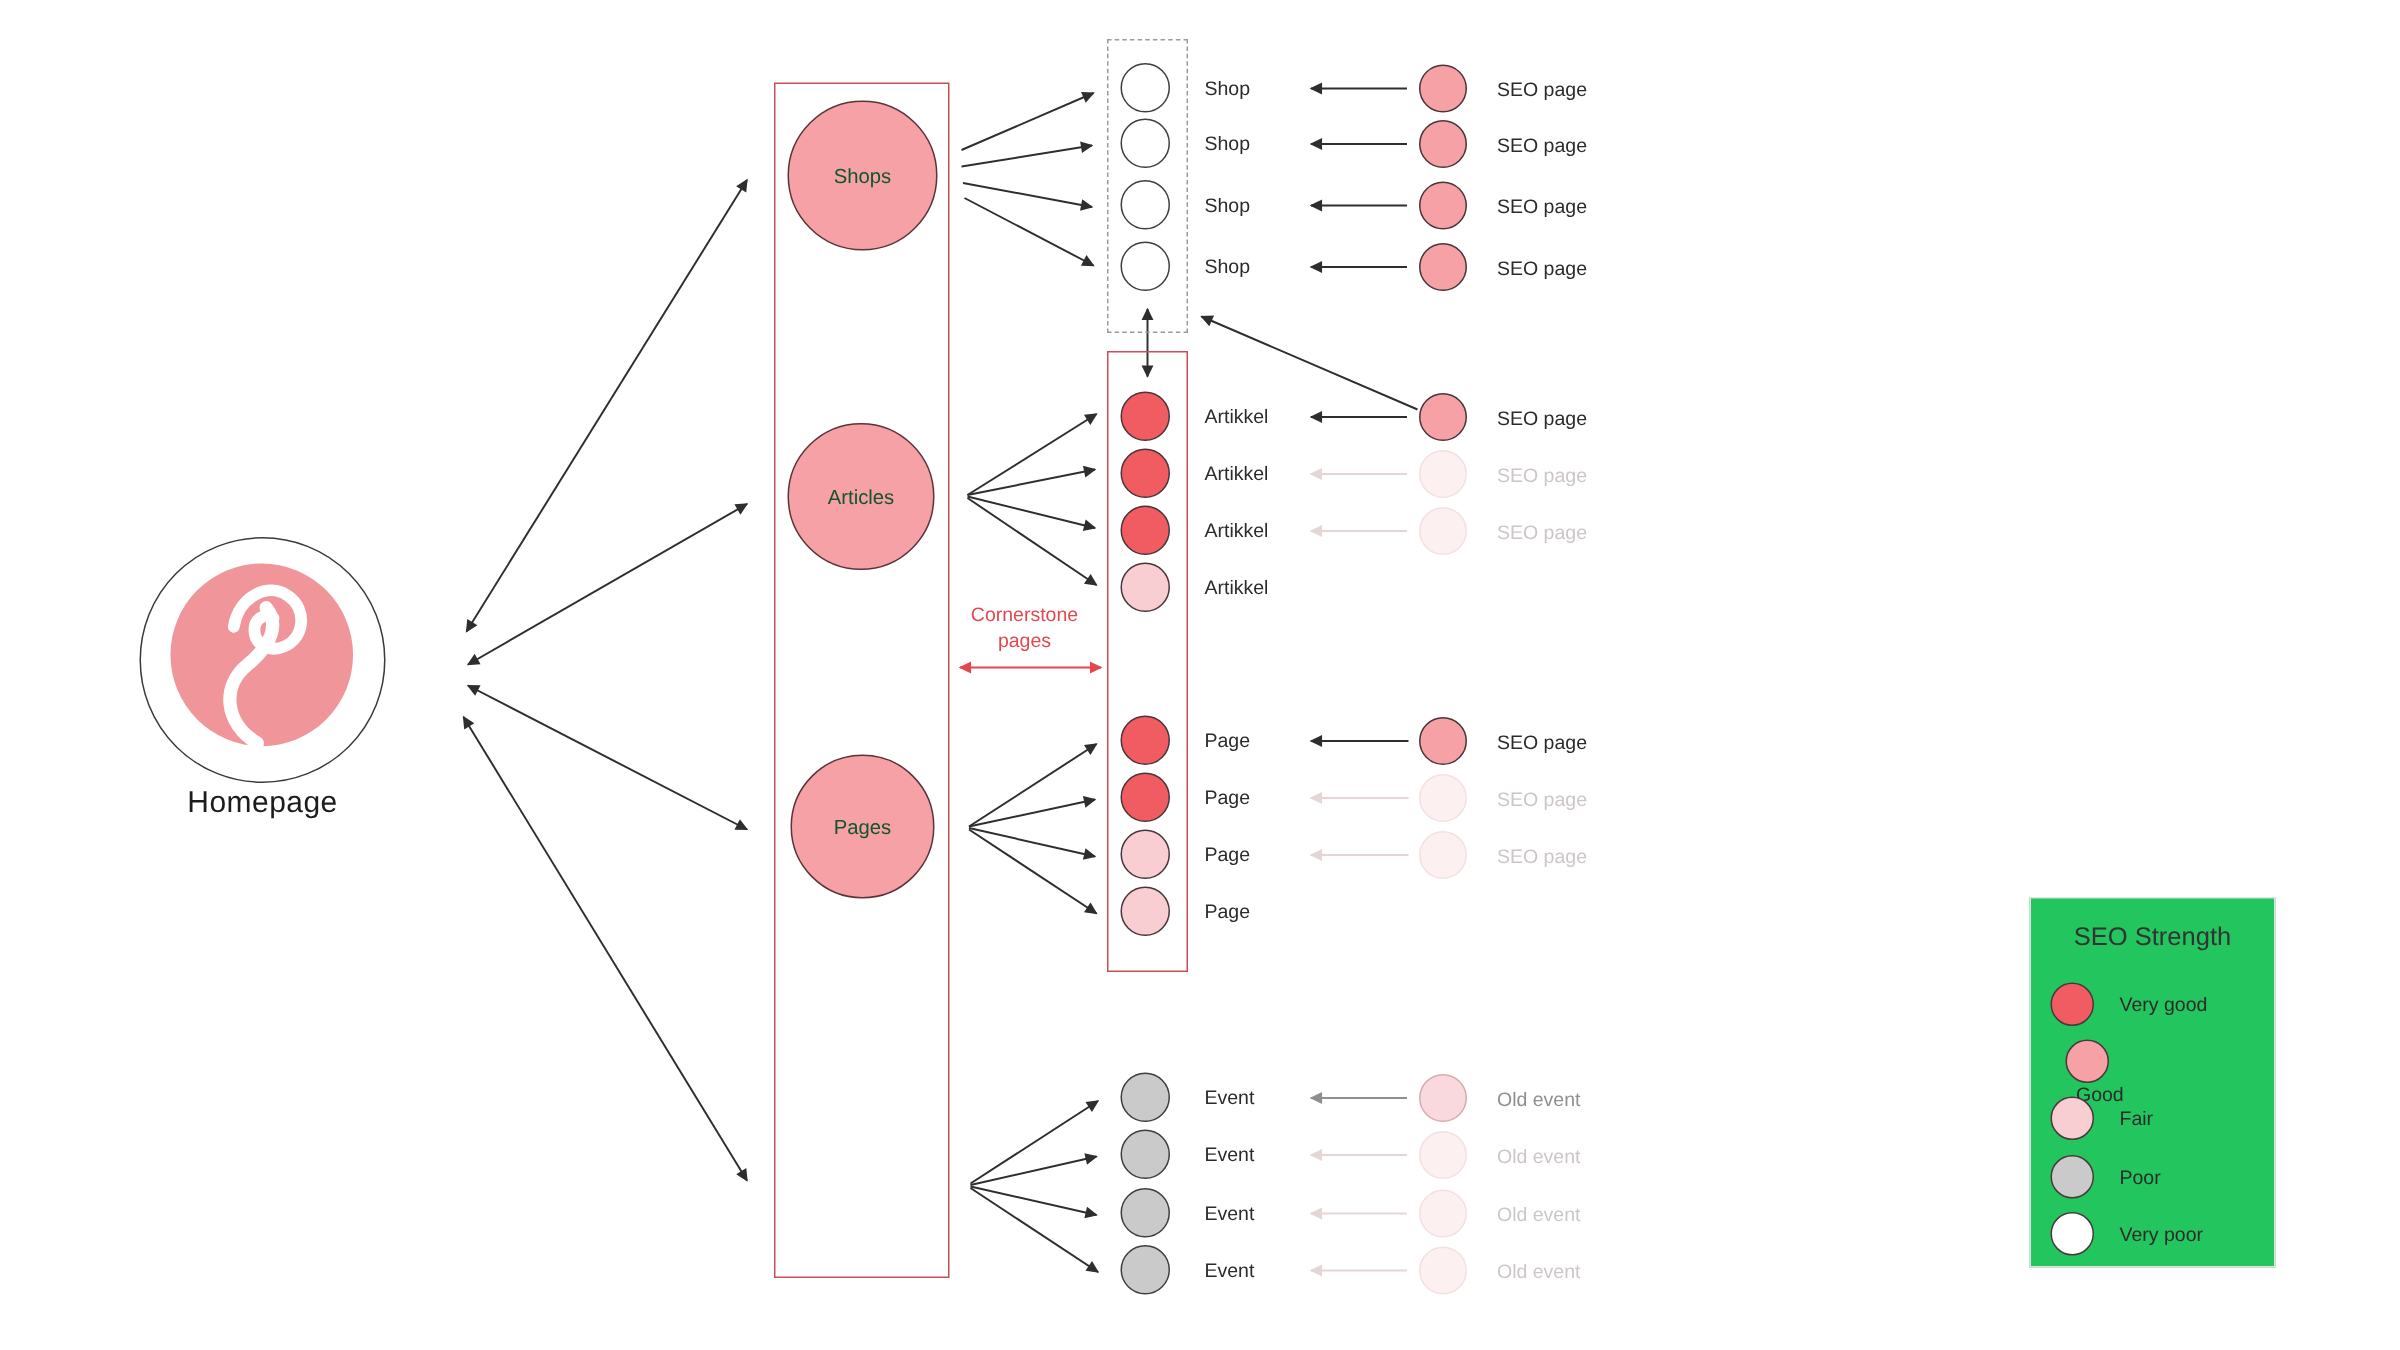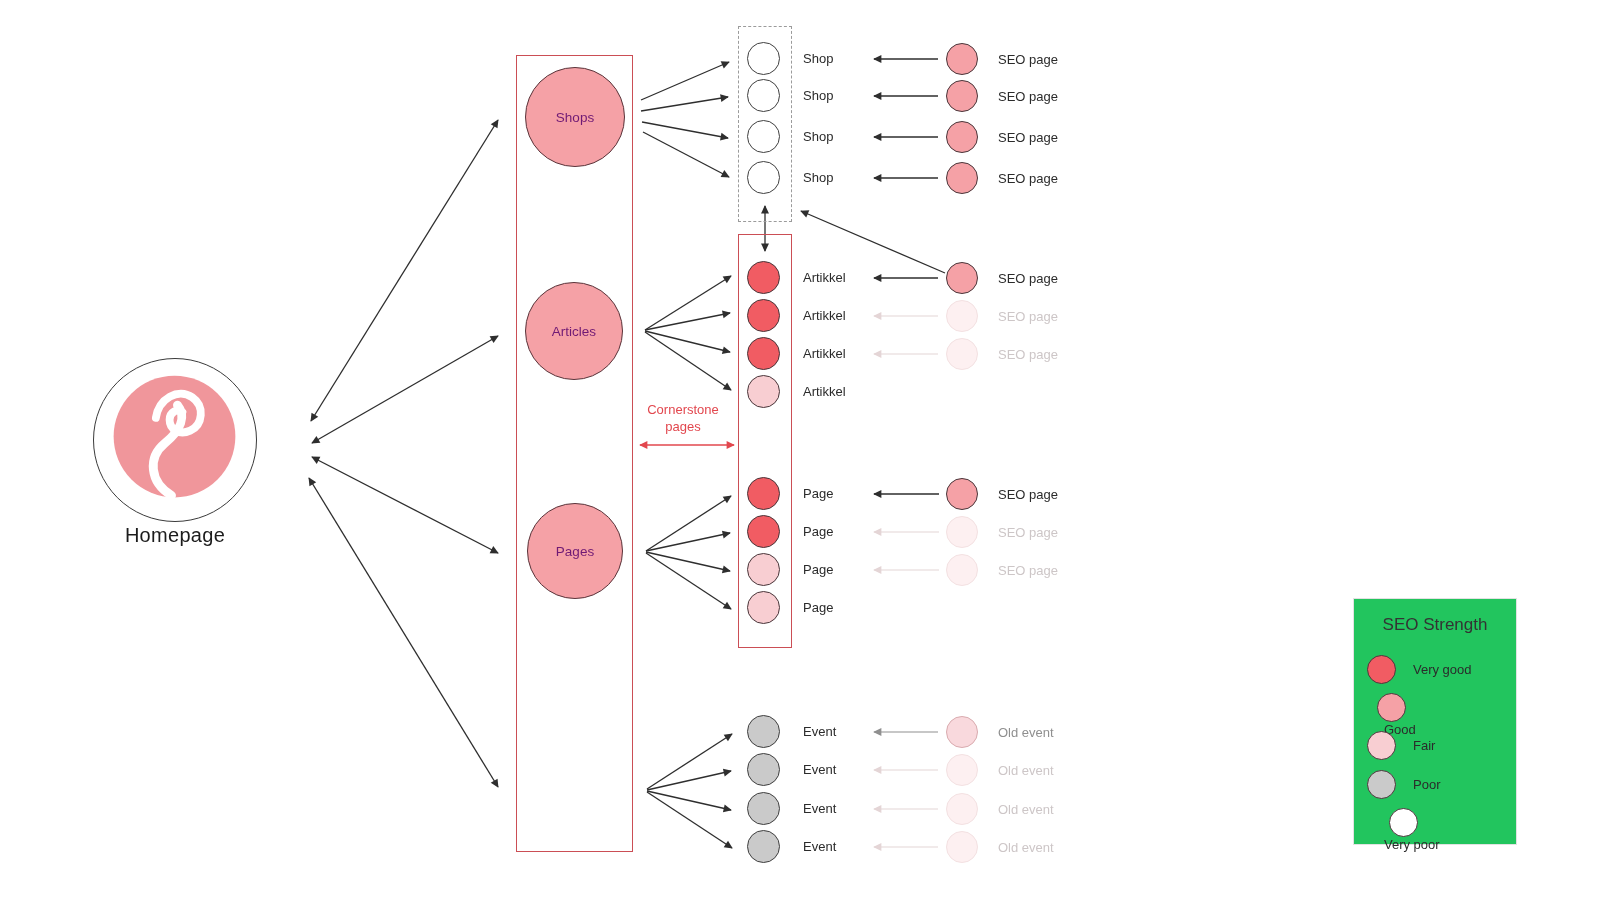--- a/index.html
+++ b/index.html
@@ -10,21 +10,21 @@
   
   .main-box{left:516px;top:55px;width:117px;height:797px;border:1.5px solid #cb4e55;box-sizing:border-box;}
   .dashed-box{left:738px;top:26px;width:54px;height:196px;border:1.4px dashed #9b9b9b;box-sizing:border-box;}
   .corner-box{left:738px;top:234px;width:54px;height:414px;border:1.4px solid #cb4e55;box-sizing:border-box;}
   
   .home-outer{left:93px;top:358px;width:164px;height:164px;border:1.6px solid #3a3a3a;border-radius:50%;
               box-sizing:border-box;background:#fff;}
   .home-label{left:55px;top:524px;width:240px;text-align:center;font-size:20px;color:#1c1c1c;letter-spacing:.3px;}
   
   .cat{border-radius:50%;border:1.5px solid #59343a;box-sizing:border-box;display:flex;align-items:center;
-       justify-content:center;font-size:13.5px;color:#701a75;text-align:center;}
+       justify-content:center;font-size:13.5px;color:#14532d;text-align:center;}
   
   .row{position:absolute;display:flex;align-items:center;}
   .dot{border-radius:50%;border:1.5px solid #49363a;box-sizing:border-box;flex:0 0 auto;}
   .dot.d33{width:33px;height:33px;}
   .dot.d32{width:32px;height:32px;}
   .dot.plain{border-color:#3f3f3f;}
   .dot.faded{border-color:#f3e1e2;}
   .dot.semi{border-color:#d9abaf;}
   .row .lbl{font-size:13px;color:#2b2b2b;white-space:nowrap;}
   .row .lbl.ml-node{margin-left:23px;}
@@ -291,19 +291,19 @@
         <span class="lbl">Good</span>
       </div>
     <div class="legend-item" style="top:132px;">
         <span class="sw" style="background: rgb(248, 206, 210);"></span>
         <span class="lbl">Fair</span>
       </div>
     <div class="legend-item" style="top:171px;">
         <span class="sw" style="background: rgb(202, 202, 202);"></span>
         <span class="lbl">Poor</span>
       </div>
-    <div class="legend-item" style="top:209px;flex-direction:column;">
+    <div class="legend-item" style="top:209px;">
         <span class="sw" style="background: rgb(255, 255, 255);"></span>
         <span class="lbl">Very poor</span>
       </div>
   </div>
 
 </div>
 
 </body></html>

